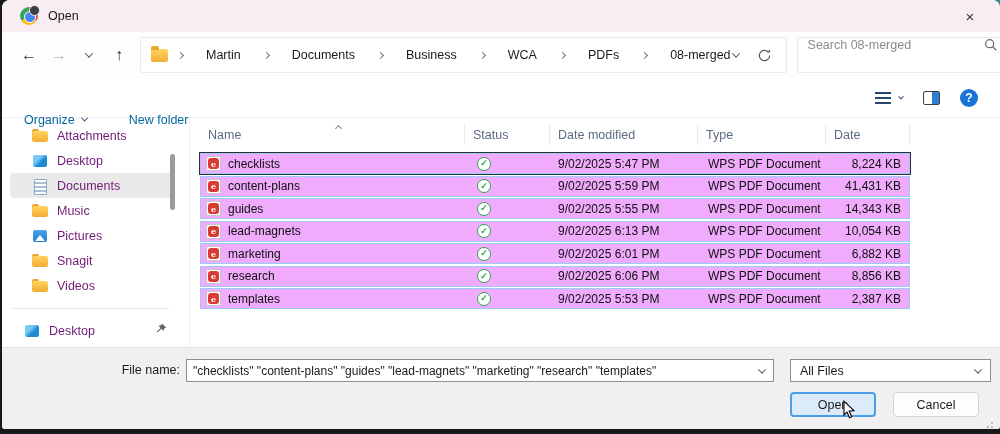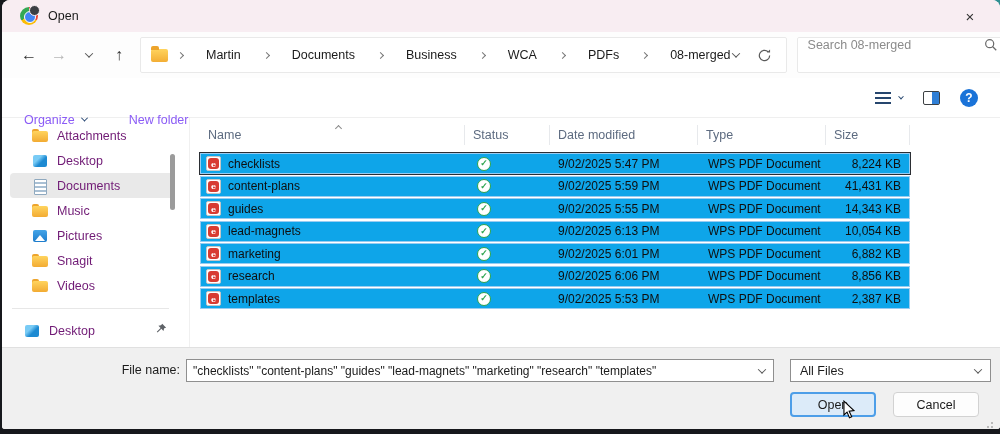--- a/index.html
+++ b/index.html
@@ -47,21 +47,21 @@
   .crumb-item { color:#1b1b1b; padding:2px 2px; white-space:nowrap; }
   .addr-right { margin-left:auto; display:flex; align-items:center; gap:18px; padding-right:4px; }
   .refresh-icon svg { display:block; }
   .search-box { width:212px; height:36px; border:1px solid #e9e9e9; background:#fff; border-radius:2px;
     display:flex; align-items:flex-start; padding:0 10px; flex:none; }
   .search-box input { border:none; outline:none; flex:1; font-family:"Liberation Sans",sans-serif;
     font-size:12.5px; color:#333; background:transparent; }
   .search-box input::placeholder { color:#8b8b8b; }
   
   .toolbar { height:40px; display:flex; align-items:center; padding:0 22px; border-bottom:1px solid #efefef; background:#fff; }
-  .tool-item { color:#8b5cf6; display:flex; align-items:center; gap:7px; margin-right:42px;margin-top:44px; }
+  .tool-item { color:#0369a1; display:flex; align-items:center; gap:7px; margin-right:42px;margin-top:44px; }
   .tool-item .chev { border-color:#20406e; width:5px; height:5px; }
   .tool-right { margin-left:auto; display:flex; align-items:center; gap:20px; }
   .viewlist-icon { width:16px; height:12px;
     background:repeating-linear-gradient(#26466e 0 2px, transparent 2px 5px); }
   .pane-icon { width:17px; height:14px; border:1.5px solid #3c4043; border-radius:2px; position:relative; }
   .pane-icon::after { content:""; position:absolute; right:0; top:0; bottom:0; width:7px; background:#2f7fd6; }
   .help-icon { width:18px; height:18px; border-radius:50%; background:#1a73d8; color:#fff; font-size:12px;
     font-weight:bold; display:flex; align-items:center; justify-content:center; }
   
   .content { display:flex; height:229px; }
@@ -91,21 +91,21 @@
   .col-header { height:30px; display:flex; align-items:center; color:#5d6b80; position:relative; margin-top:2px; }
   .col { padding-left:8px; border-right:1px solid #e7e9ec; height:20px; line-height:20px; }
   .col-name { width:265px; }
   .col-status { width:85px; }
   .col-date { width:148px; }
   .col-type { width:128px; }
   .col-size { width:84px; }
   .sort-caret { position:absolute; top:0px; left:136px; }
   .sort-caret .chev { border-color:#8a8a8a; width:5px; height:5px; }
   .rows { margin-top:3px; }
-  .row { width:710px; height:21px; display:flex; align-items:center; background:#0ea5e9;
+  .row { width:710px; height:21px; display:flex; align-items:center; background:#f0abfc;
     border:1px solid #98ccf2; margin-bottom:1.5px; font-size:12px; color:#0f0f0f; }
   .row.focused { outline:1px solid #2b2e33; outline-offset:0px; }
   .cell { height:100%; display:flex; align-items:center; }
   .c-name  { width:264px; padding-left:5px; gap:7px; }
   .c-status{ width:85px; padding-left:12px; }
   .c-date  { width:148px; padding-left:8px; }
   .c-type  { width:128px; padding-left:10px; }
   .c-size  { width:83px; justify-content:flex-end; padding-right:8px; }
   .ic-pdf { width:15px; height:15px; background:#fff; border:1px solid #c6c6c6; border-radius:2px;
     position:relative; flex:none; }
@@ -255,21 +255,21 @@
       <div class="side-scrollthumb"></div>
     </div>
 
     <div class="listpane">
       <div class="col-header">
         <span class="sort-caret"><i class="chev up"></i></span>
         <div class="col col-name">Name</div>
         <div class="col col-status">Status</div>
         <div class="col col-date">Date modified</div>
         <div class="col col-type">Type</div>
-        <div class="col col-size">Size</div>
+        <div class="col col-size">Date</div>
       </div>
 
       <div class="rows">
 
         <div class="row focused">
           <div class="cell c-name">
               <span class="ic-pdf"></span>
               <span>checklists</span>
             </div>
           <div class="cell c-status">

